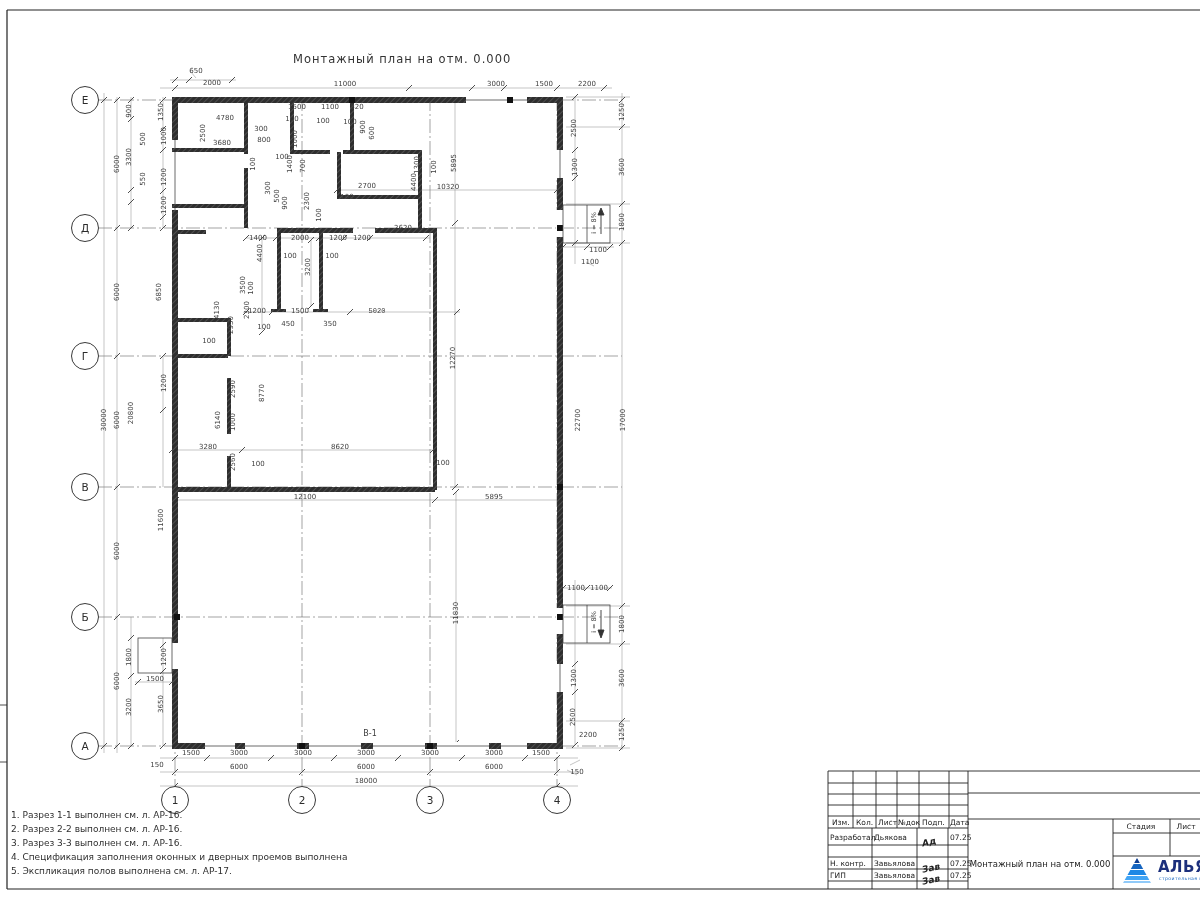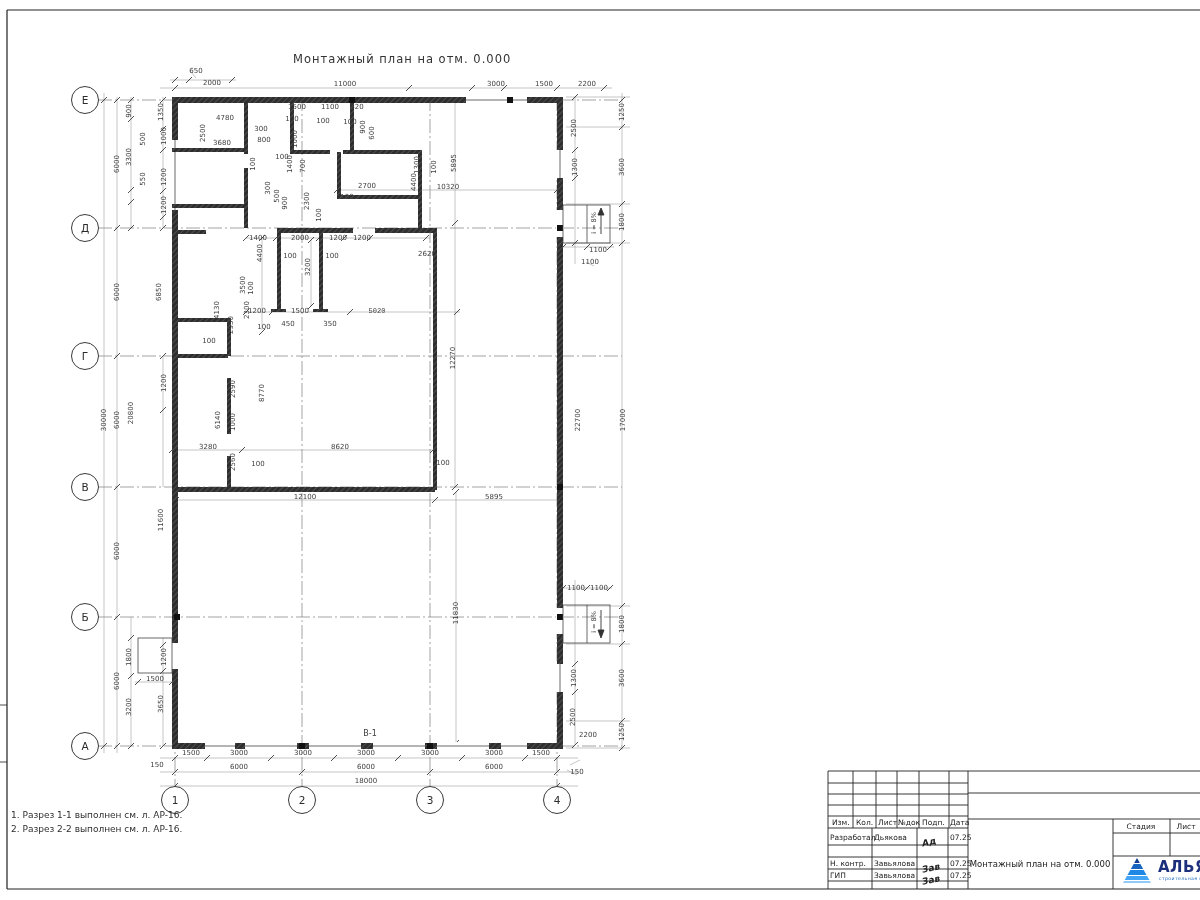--- a/index.html
+++ b/index.html
@@ -263,21 +263,21 @@
       <span class="dim v" style="left: 268px; top: 188px;">300</span>
       <span class="dim" style="left: 347px; top: 197px;">100</span>
       <span class="dim v" style="left: 307px; top: 201px;">2300</span>
       <span class="dim v" style="left: 319px; top: 215px;">100</span>
       <span class="dim v" style="left: 243px; top: 285px;">3500</span>
       <span class="dim v" style="left: 247px; top: 310px;">2300</span>
       <span class="dim" style="left: 258px; top: 238px;">1400</span>
       <span class="dim" style="left: 300px; top: 238px;">2000</span>
       <span class="dim" style="left: 338px; top: 238px;">1200</span>
       <span class="dim" style="left: 362px; top: 238px;">1200</span>
-      <span class="dim" style="left: 403px; top: 254px; margin-left: 24px;">2620</span>
+      <span class="dim" style="left: 403px; top: 228px;">2620</span>
       <span class="dim" style="left: 290px; top: 256px;">100</span>
       <span class="dim" style="left: 332px; top: 256px;">100</span>
       <span class="dim v" style="left: 260px; top: 253px;">4400</span>
       <span class="dim v" style="left: 308px; top: 267px;">3200</span>
       <span class="dim v" style="left: 251px; top: 288px;">100</span>
       <span class="dim" style="left: 448px; top: 187px;">10320</span>
       <span class="dim v" style="left: 454px; top: 163px;">5895</span>
       <span class="dim" style="left: 257px; top: 311px;">1200</span>
       <span class="dim" style="left: 300px; top: 311px;">1500</span>
       <span class="dim" style="left: 377px; top: 311px; font-family: Liberation Mono, monospace;">5020</span>
@@ -313,20 +313,23 @@
     </div>
 
 <div id="plan-title">Монтажный план на отм. 0.000</div>
 <div class="wall-mark" style="left:370px;top:733px;">В-1</div>
 <div class="ramp-label" style="left:594px;top:223px;">i = 8%</div>
 <div class="ramp-label" style="left:594px;top:622px;">i = 8%</div>
 
 <div id="notes">
       <div>1. Разрез 1-1 выполнен см. л. АР-16.</div>
       <div>2. Разрез 2-2 выполнен см. л. АР-16.</div>
+      <div>3. Разрез 3-3 выполнен см. л. АР-16.</div>
+      <div>4. Спецификация заполнения оконных и дверных проемов выполнена</div>
+      <div>5. Экспликация полов выполнена см. л. АР-17.</div>
     </div>
 
 <div>
   <span class="tb-text" style="left:832px;top:822px;">Изм.</span>
   <span class="tb-text" style="left:856px;top:822px;">Кол.</span>
   <span class="tb-text" style="left:878px;top:822px;">Лист</span>
   <span class="tb-text" style="left:898px;top:822px;">№док</span>
   <span class="tb-text" style="left:922px;top:822px;">Подп.</span>
   <span class="tb-text" style="left:950px;top:822px;">Дата</span>
 

